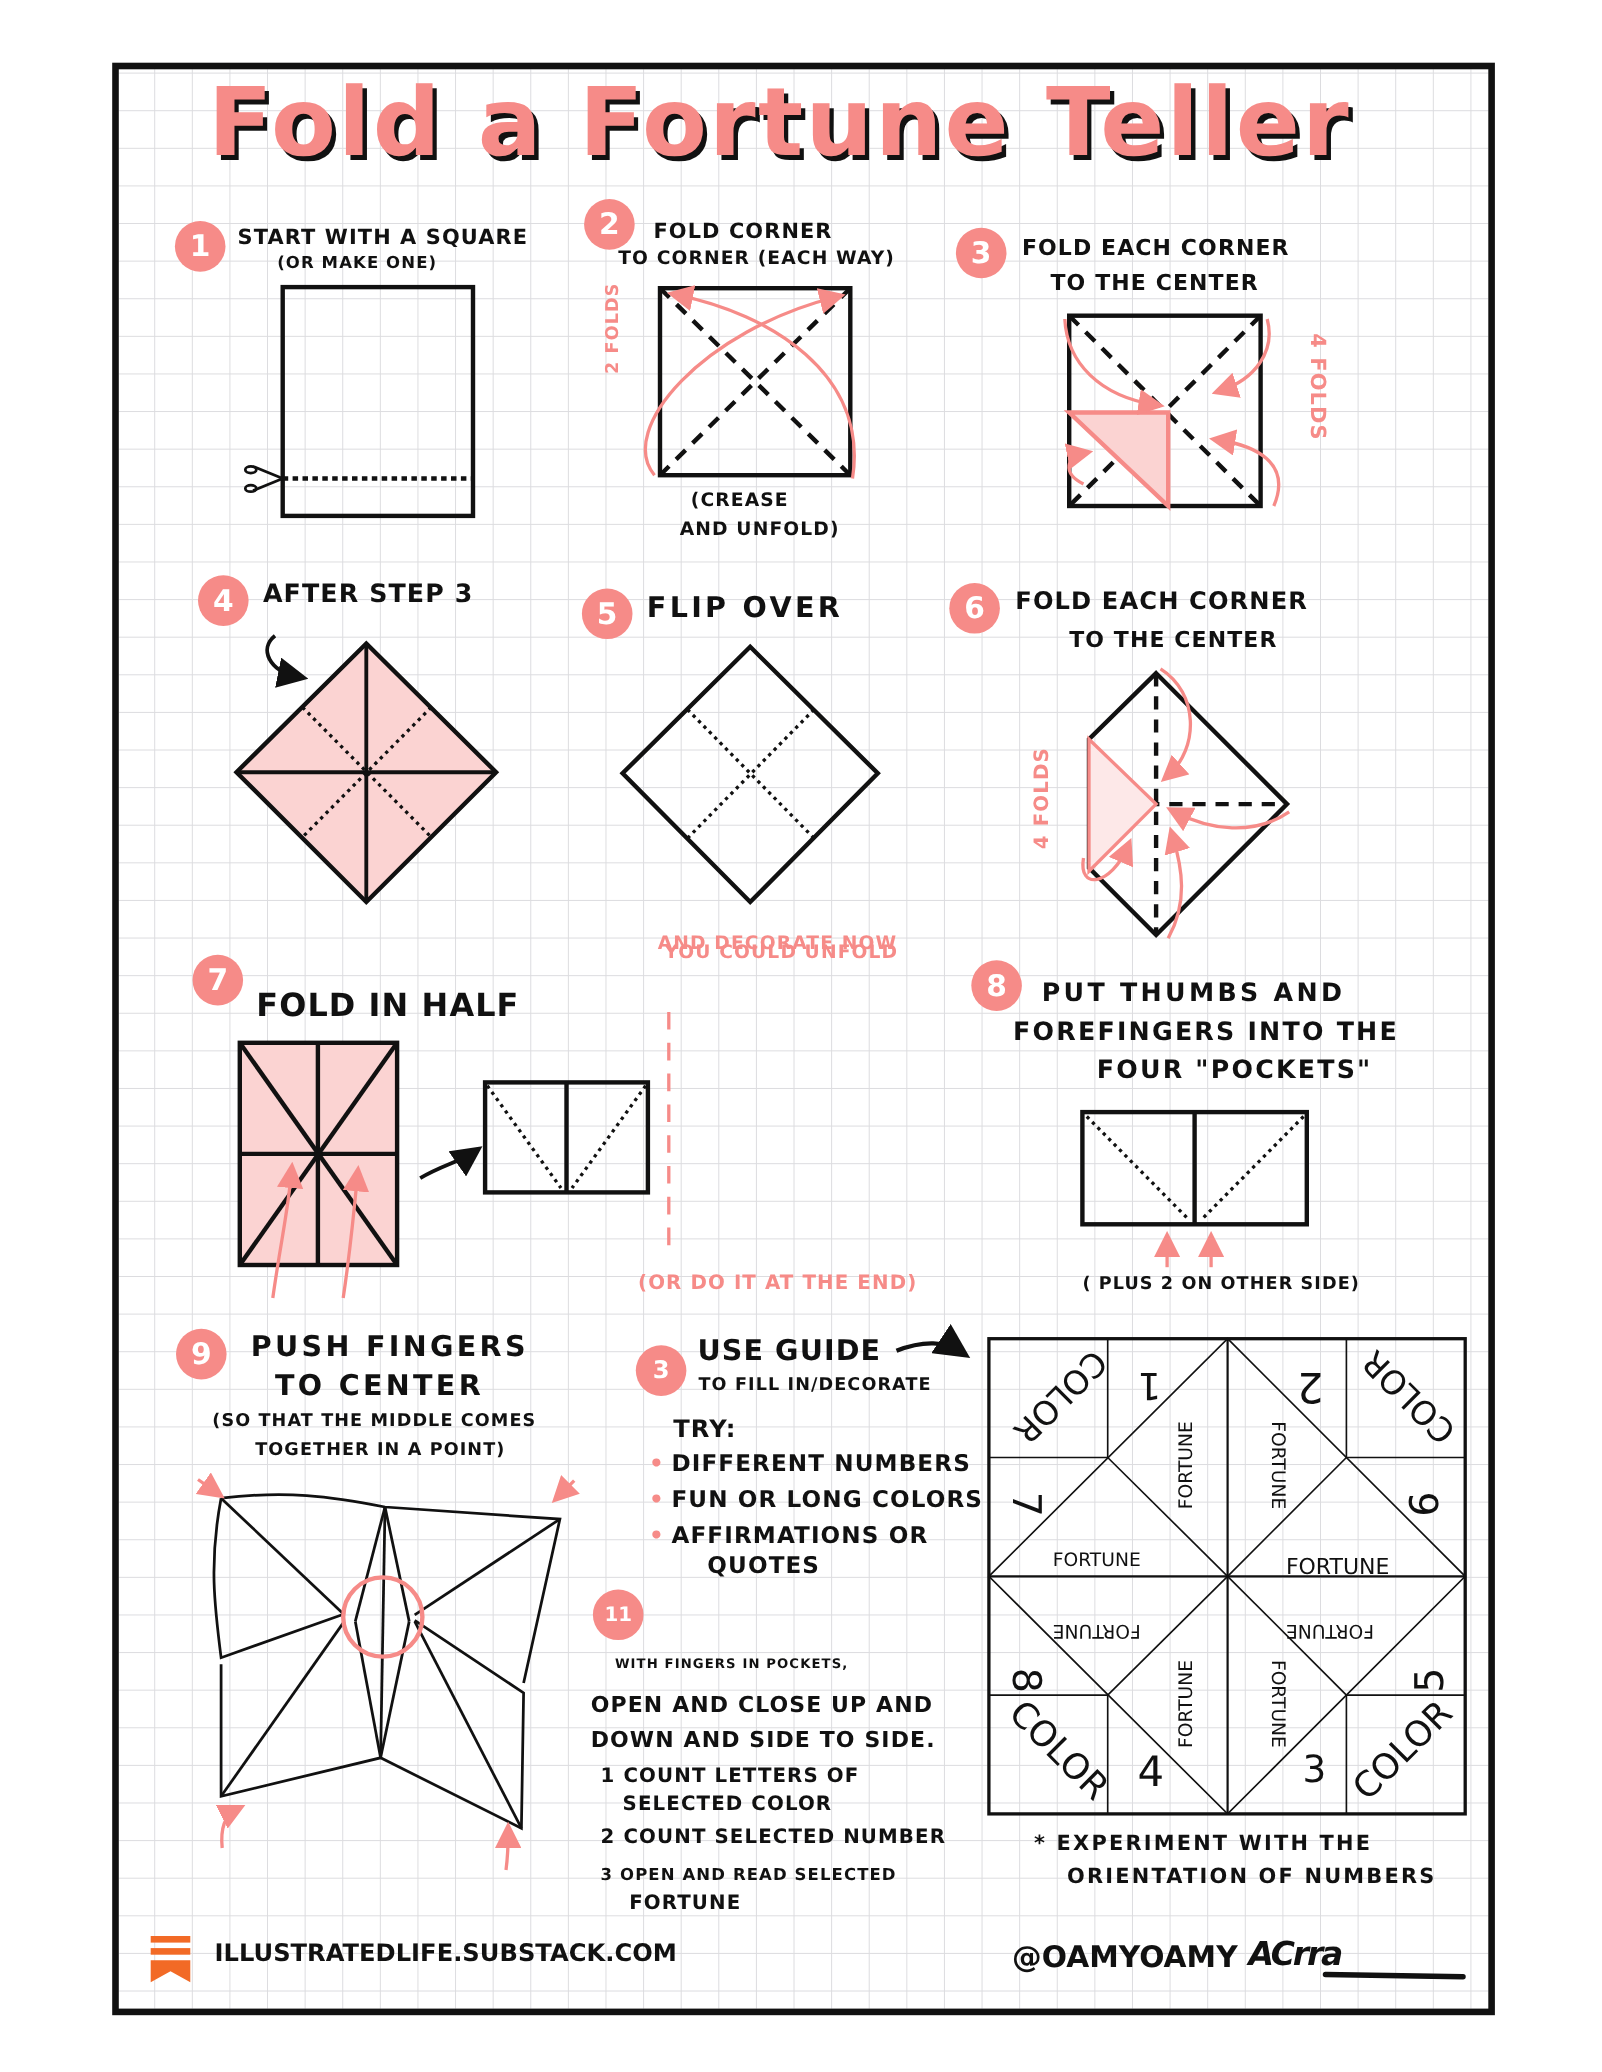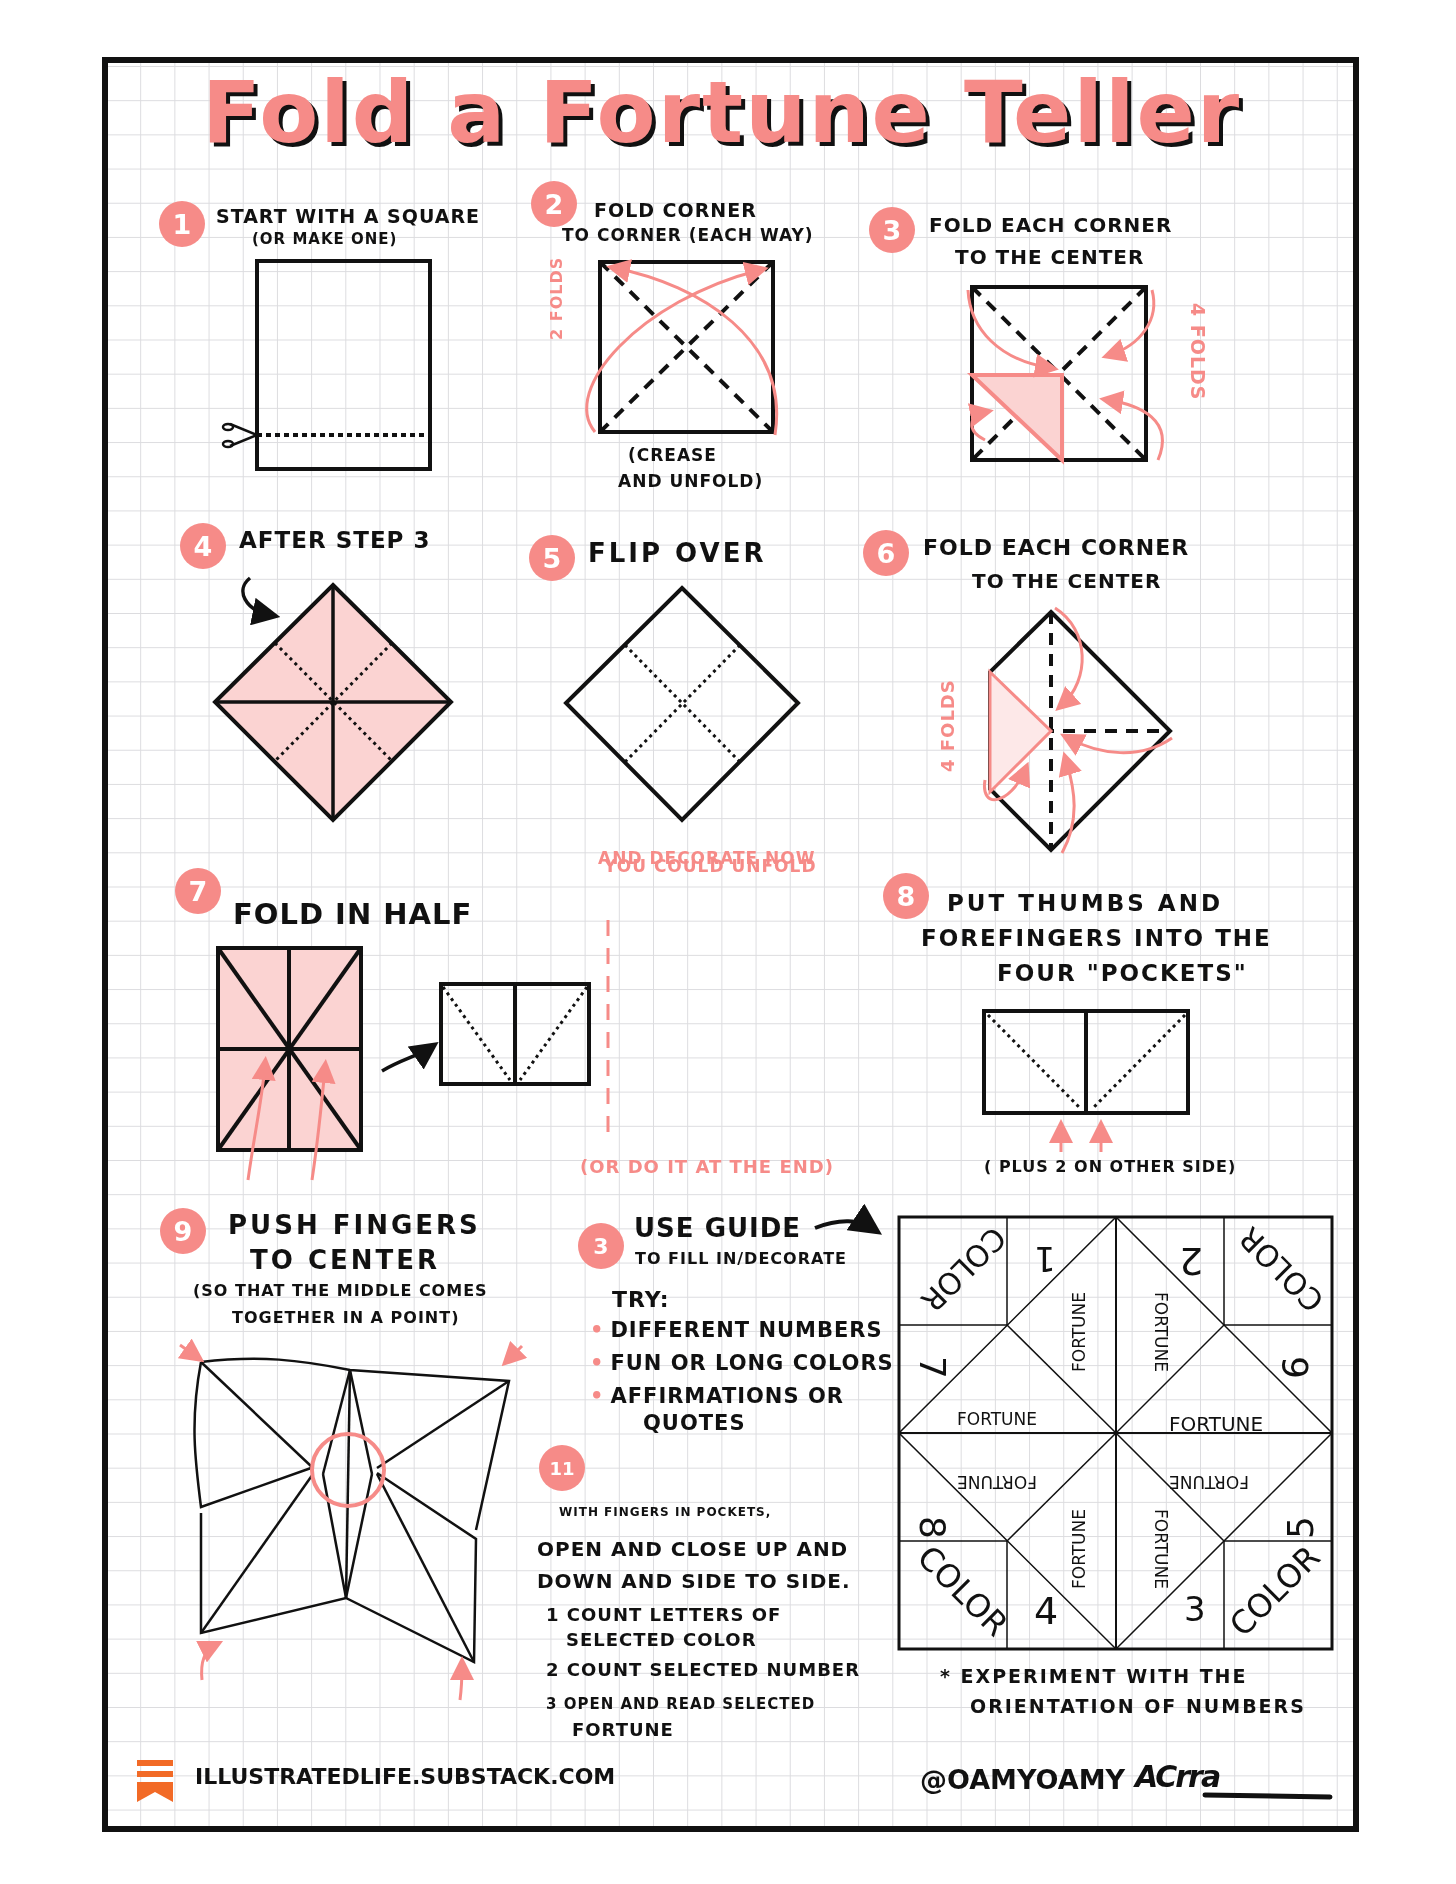--- a/index.html
+++ b/index.html
@@ -12,21 +12,21 @@
              linear-gradient(to right, #dcdcdf 1px, transparent 1px),
              linear-gradient(to bottom, #dcdcdf 1px, transparent 1px);
            background-size:34.2px 34.2px; background-position:-2px 3px; }
   svg.art { position:absolute; left:0; top:0; width:1456px; height:1884px; pointer-events:none; }
   .t { position:absolute; font-family:"DejaVu Sans", sans-serif; font-weight:bold;
        text-transform:uppercase; color:#111; white-space:nowrap; letter-spacing:1px; line-height:1.15; }
   .pink { color:#f68b88; }
   .badge { position:absolute; width:46px; height:46px; border-radius:50%; background:#f68b88;
            color:#fff; font-family:"DejaVu Sans", sans-serif; font-weight:bold; font-size:27px;
            display:flex; align-items:center; justify-content:center; }
-  .title { position:absolute; left:202px; top:62px; font-family:"DejaVu Sans", sans-serif;
+  .title { position:absolute; left:189px; top:62px; font-family:"DejaVu Sans", sans-serif;
            font-weight:bold; font-size:86px; color:#f68b88; letter-spacing:2px;
            text-shadow:4px 4px 0 #111; white-space:nowrap; }
   .guide { position:absolute; left:899px; top:1217px; width:433px; height:432px; }
   .gl { position:absolute; font-family:"DejaVu Sans", sans-serif; color:#111; white-space:nowrap;
         transform-origin:center center; text-transform:uppercase; }
   .bullet { color:#f68b88; margin-right:6px; }
 </style>
 </head>
 <body>
 

